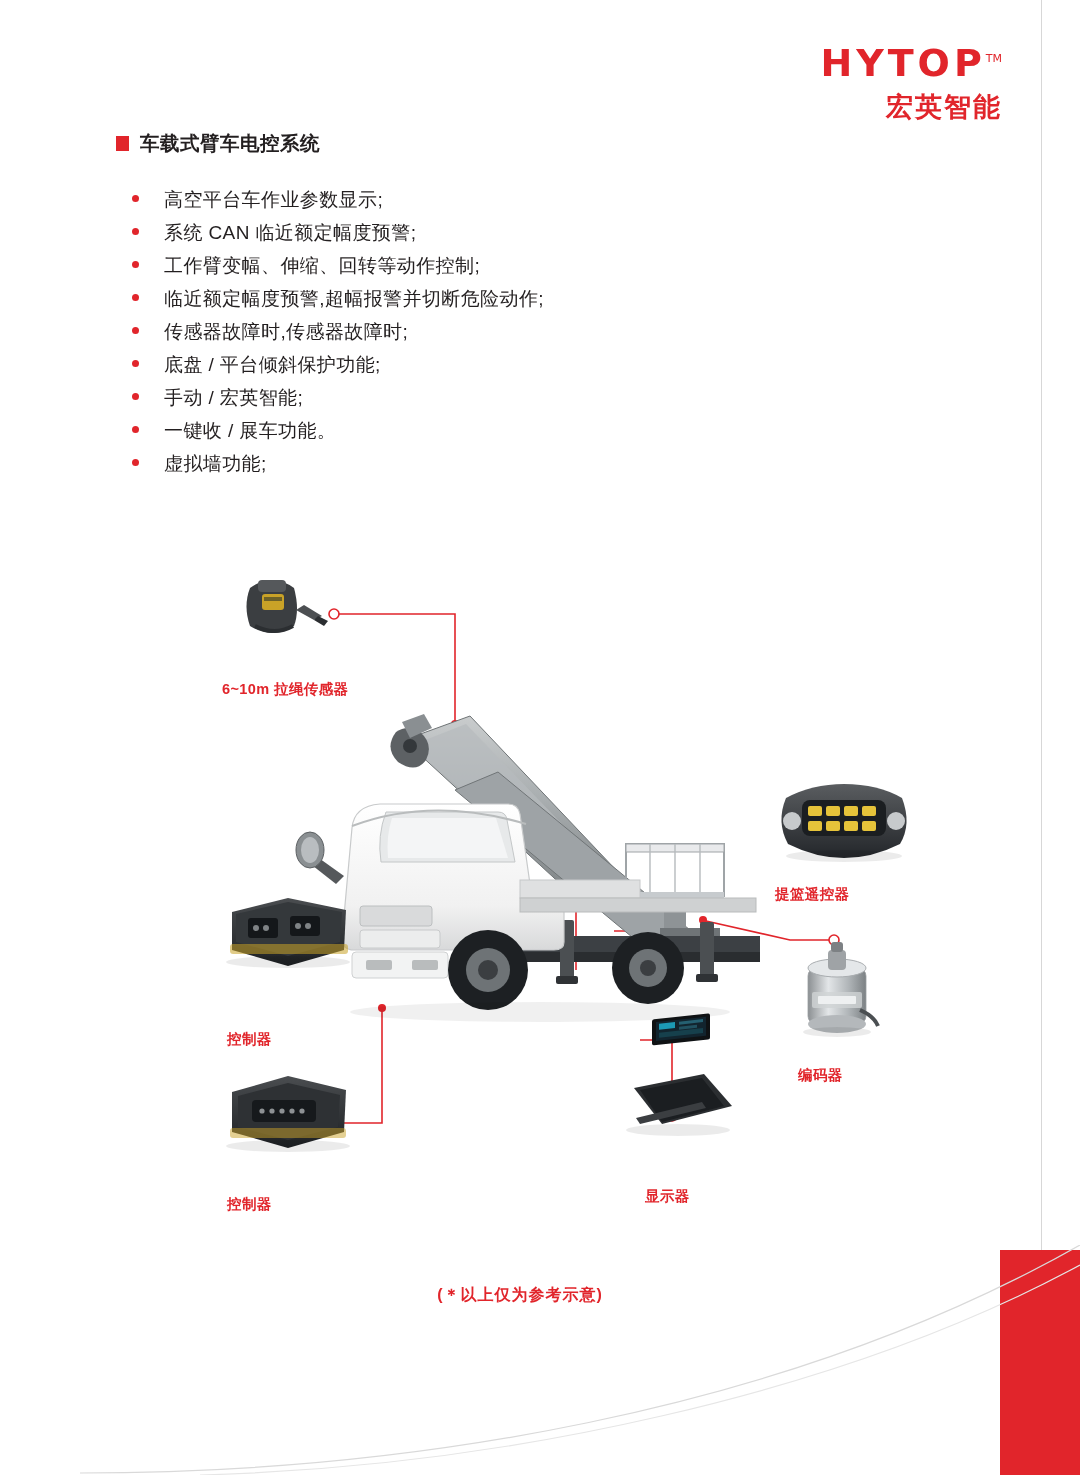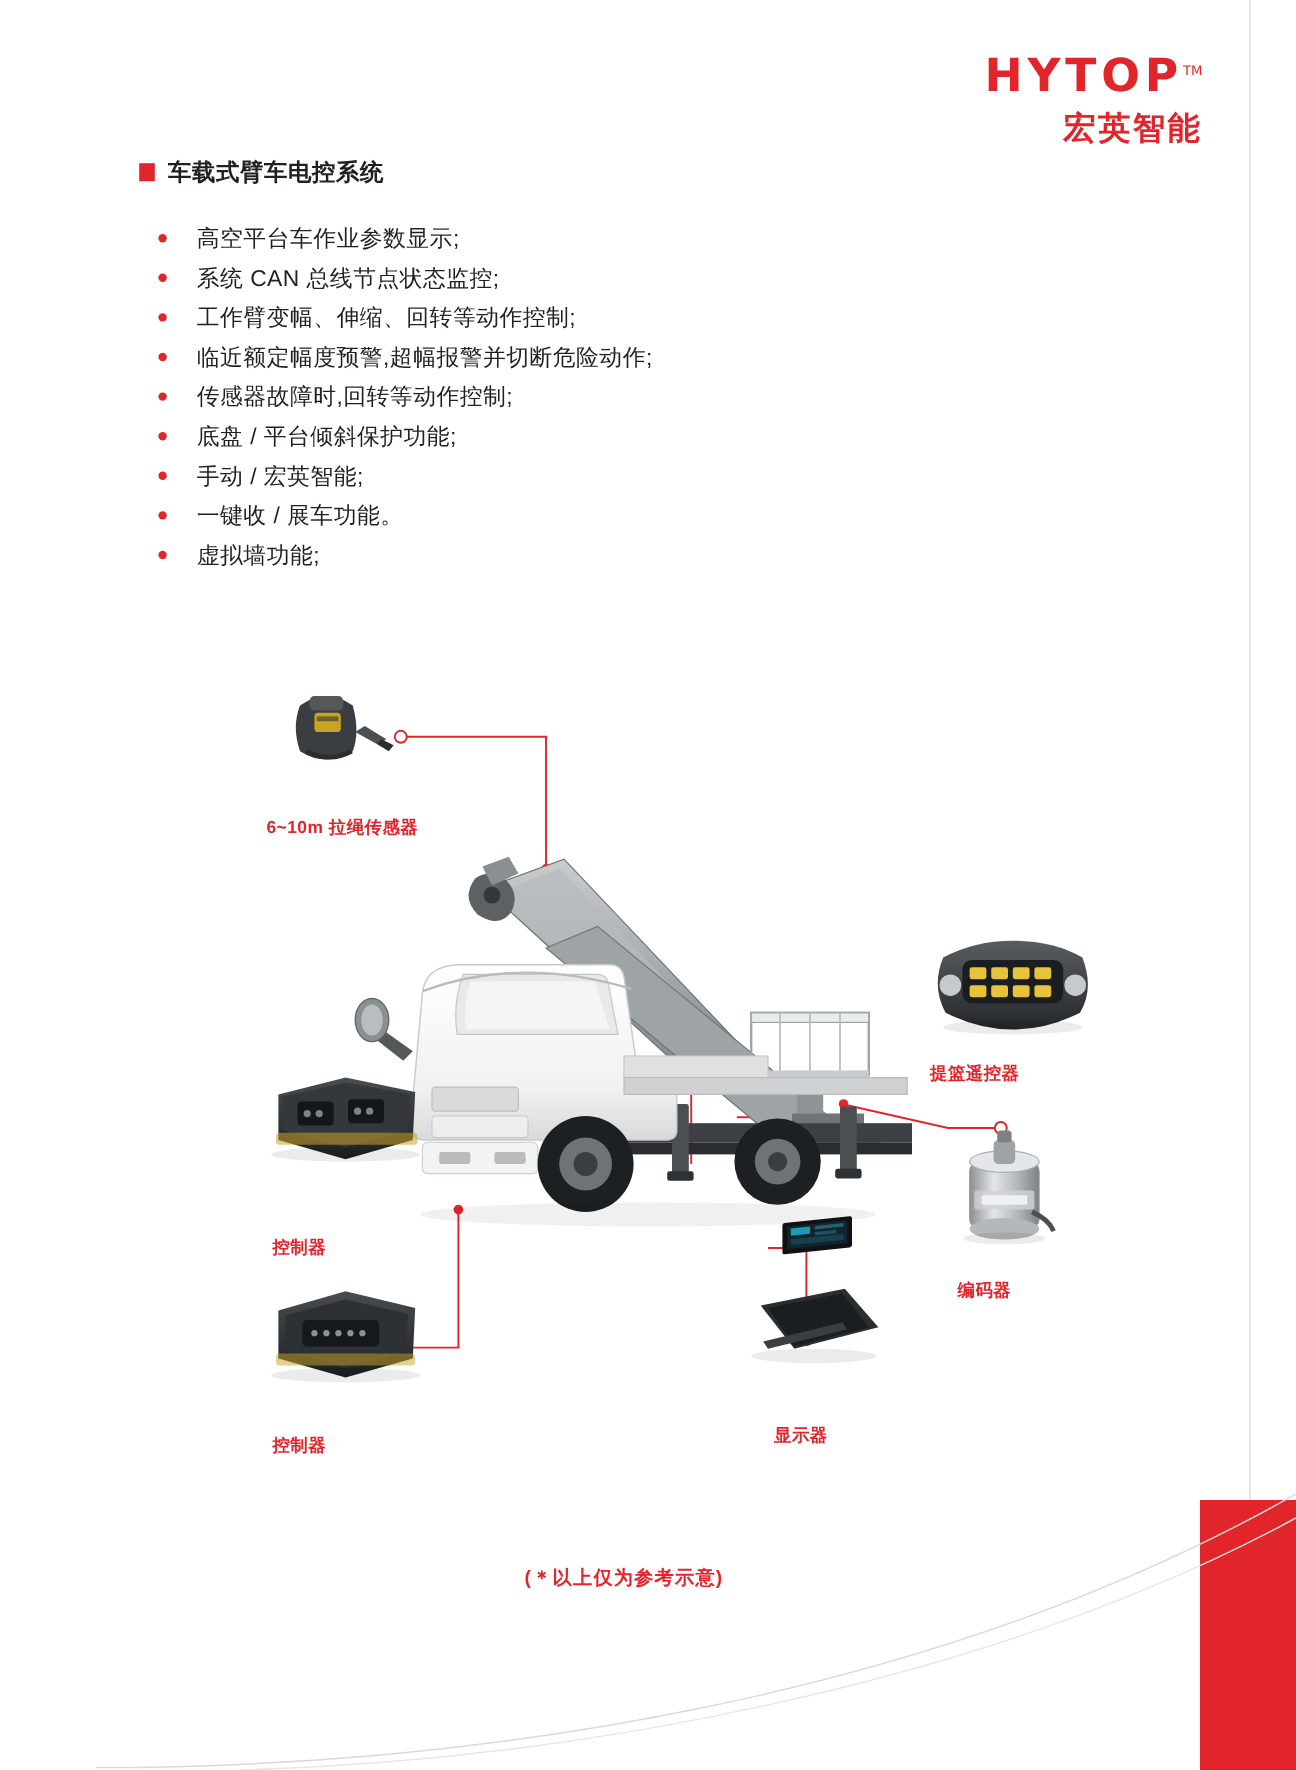--- a/index.html
+++ b/index.html
@@ -143,21 +143,20 @@
   .footnote {
     position: absolute;
     left: 0;
     top: 1285px;
     width: 1040px;
     text-align: center;
     font-size: 16px;
     color: #e1252b;
     font-weight: bold;
     letter-spacing: 1px;
-    margin-top: 20px;
   }
 </style>
 </head>
 <body>
 
 <div class="page">
 
   <div class="right-rule"></div>
   <div class="red-corner"></div>
   <div class="corner-swoosh">
@@ -179,33 +178,33 @@
     <span class="heading-text">车载式臂车电控系统</span>
   </div>
 
   <div class="bullets">
     <div class="bullet-row">
       <span class="bullet-dot"></span>
       <span class="bullet-text">高空平台车作业参数显示;</span>
     </div>
     <div class="bullet-row">
       <span class="bullet-dot"></span>
-      <span class="bullet-text">系统 CAN 总线节点状态监控;</span>
+      <span class="bullet-text">系统 CAN 临近额定幅度预警;</span>
     </div>
     <div class="bullet-row">
       <span class="bullet-dot"></span>
       <span class="bullet-text">工作臂变幅、伸缩、回转等动作控制;</span>
     </div>
     <div class="bullet-row">
       <span class="bullet-dot"></span>
       <span class="bullet-text">临近额定幅度预警,超幅报警并切断危险动作;</span>
     </div>
     <div class="bullet-row">
       <span class="bullet-dot"></span>
-      <span class="bullet-text">传感器故障时,回转等动作控制;</span>
+      <span class="bullet-text">传感器故障时,传感器故障时;</span>
     </div>
     <div class="bullet-row">
       <span class="bullet-dot"></span>
       <span class="bullet-text">底盘 / 平台倾斜保护功能;</span>
     </div>
     <div class="bullet-row">
       <span class="bullet-dot"></span>
       <span class="bullet-text">手动 / 宏英智能;</span>
     </div>
     <div class="bullet-row">

